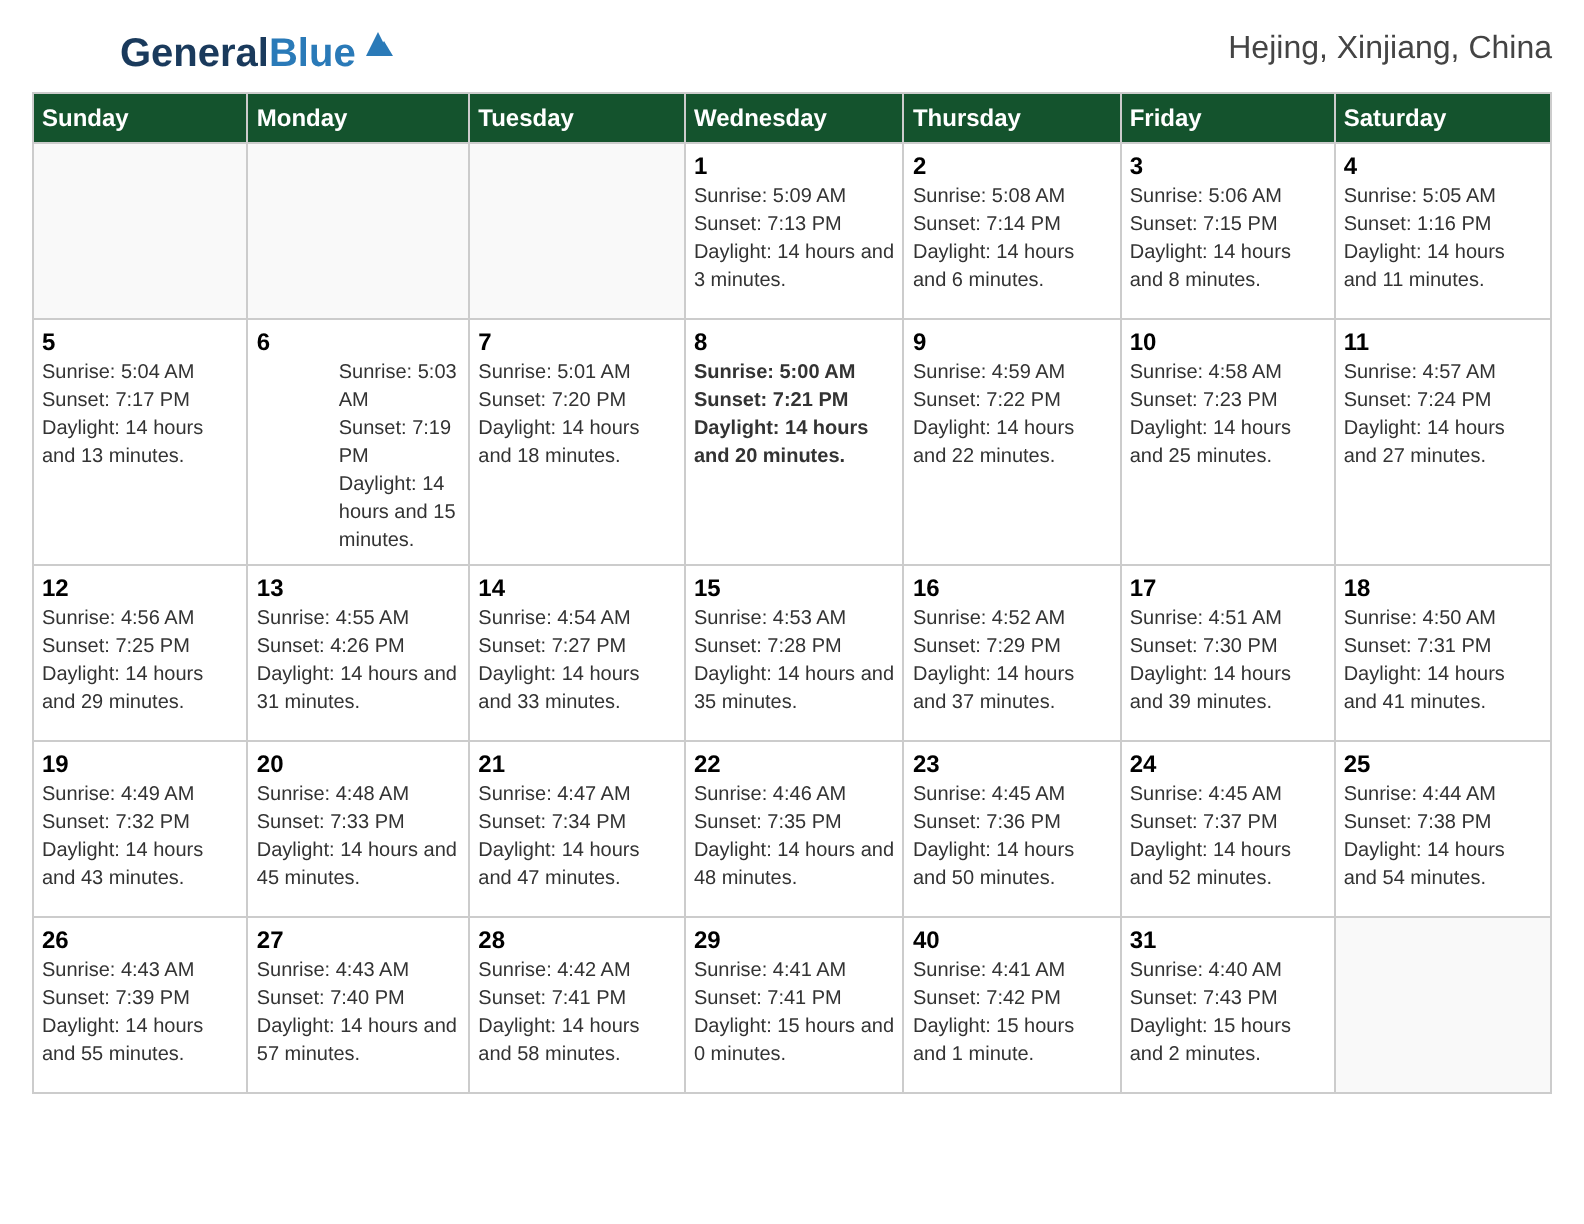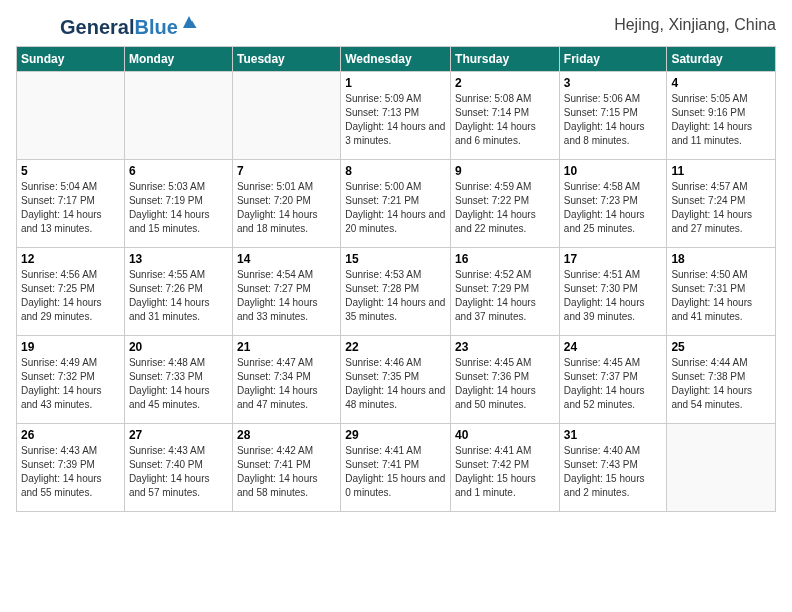--- a/index.html
+++ b/index.html
@@ -47,21 +47,21 @@
     .location {
       font-size: 16px;
       color: #444;
     }
     table {
       width: 100%;
       border-collapse: collapse;
       font-size: 11px;
     }
     th {
-      background: #0f766e;
+      background: #14532d;
       color: #fff;
       padding: 5px 4px;
       text-align: left;
       font-size: 12px;
       font-weight: bold;
       border: 1px solid #ccc;
     }
     td {
       border: 1px solid #ccc;
       vertical-align: top;
@@ -138,46 +138,46 @@
         </td>
         <td>
           <div class="day-num">3</div>
           <div class="day-detail" style="white-space: pre-line;">Sunrise: 5:06 AM
 Sunset: 7:15 PM
 Daylight: 14 hours and 8 minutes.</div>
         </td>
         <td>
           <div class="day-num">4</div>
           <div class="day-detail" style="white-space: pre-line;">Sunrise: 5:05 AM
-Sunset: 9:16 PM
+Sunset: 1:16 PM
 Daylight: 14 hours and 11 minutes.</div>
         </td>
       </tr>
       <tr>
         <td>
           <div class="day-num">5</div>
           <div class="day-detail" style="white-space: pre-line;">Sunrise: 5:04 AM
 Sunset: 7:17 PM
 Daylight: 14 hours and 13 minutes.</div>
         </td>
         <td>
           <div class="day-num">6</div>
-          <div class="day-detail" style="white-space: pre-line;">Sunrise: 5:03 AM
+          <div class="day-detail" style="white-space: pre-line; margin-left: 41px;">Sunrise: 5:03 AM
 Sunset: 7:19 PM
 Daylight: 14 hours and 15 minutes.</div>
         </td>
         <td>
           <div class="day-num">7</div>
           <div class="day-detail" style="white-space: pre-line;">Sunrise: 5:01 AM
 Sunset: 7:20 PM
 Daylight: 14 hours and 18 minutes.</div>
         </td>
         <td>
           <div class="day-num">8</div>
-          <div class="day-detail" style="white-space: pre-line;">Sunrise: 5:00 AM
+          <div class="day-detail" style="white-space: pre-line; font-weight: bold;">Sunrise: 5:00 AM
 Sunset: 7:21 PM
 Daylight: 14 hours and 20 minutes.</div>
         </td>
         <td>
           <div class="day-num">9</div>
           <div class="day-detail" style="white-space: pre-line;">Sunrise: 4:59 AM
 Sunset: 7:22 PM
 Daylight: 14 hours and 22 minutes.</div>
         </td>
         <td>
@@ -196,21 +196,21 @@
       <tr>
         <td>
           <div class="day-num">12</div>
           <div class="day-detail" style="white-space: pre-line;">Sunrise: 4:56 AM
 Sunset: 7:25 PM
 Daylight: 14 hours and 29 minutes.</div>
         </td>
         <td>
           <div class="day-num">13</div>
           <div class="day-detail" style="white-space: pre-line;">Sunrise: 4:55 AM
-Sunset: 7:26 PM
+Sunset: 4:26 PM
 Daylight: 14 hours and 31 minutes.</div>
         </td>
         <td>
           <div class="day-num">14</div>
           <div class="day-detail" style="white-space: pre-line;">Sunrise: 4:54 AM
 Sunset: 7:27 PM
 Daylight: 14 hours and 33 minutes.</div>
         </td>
         <td>
           <div class="day-num">15</div>

